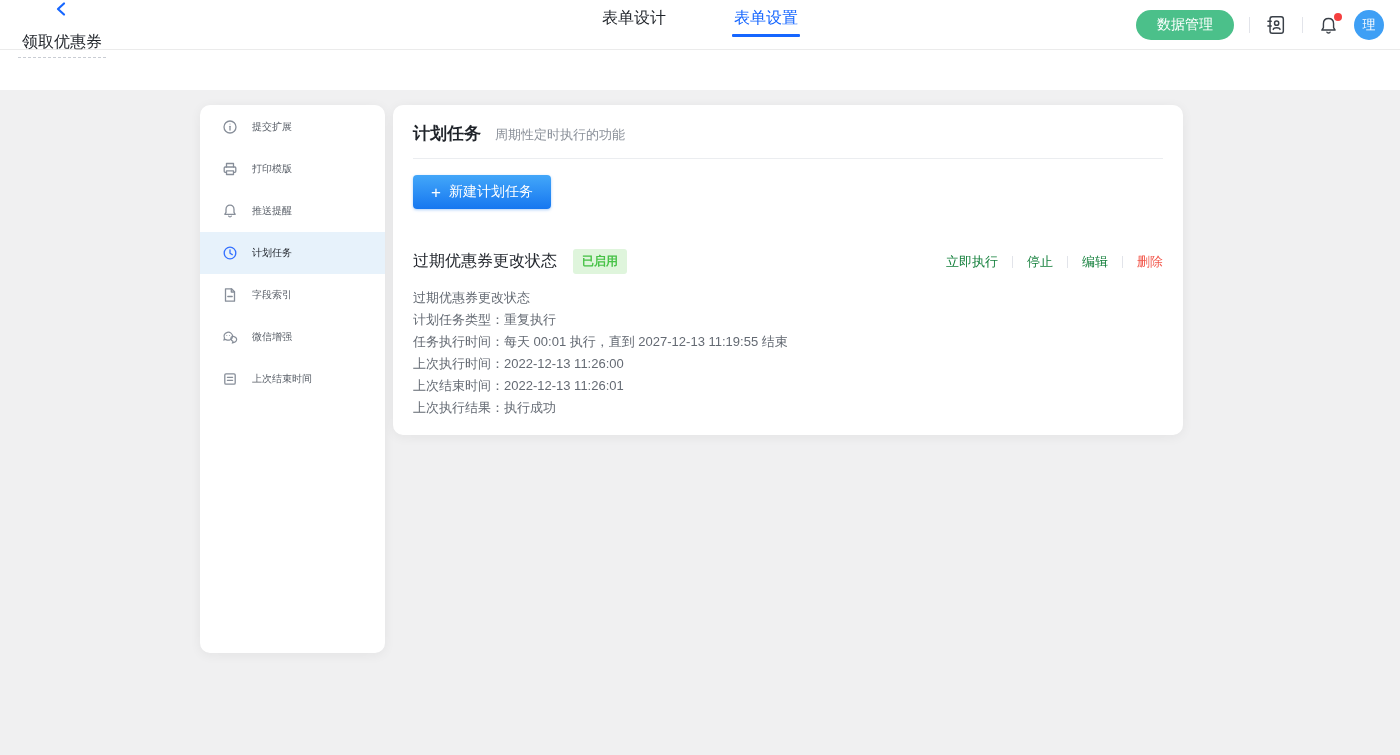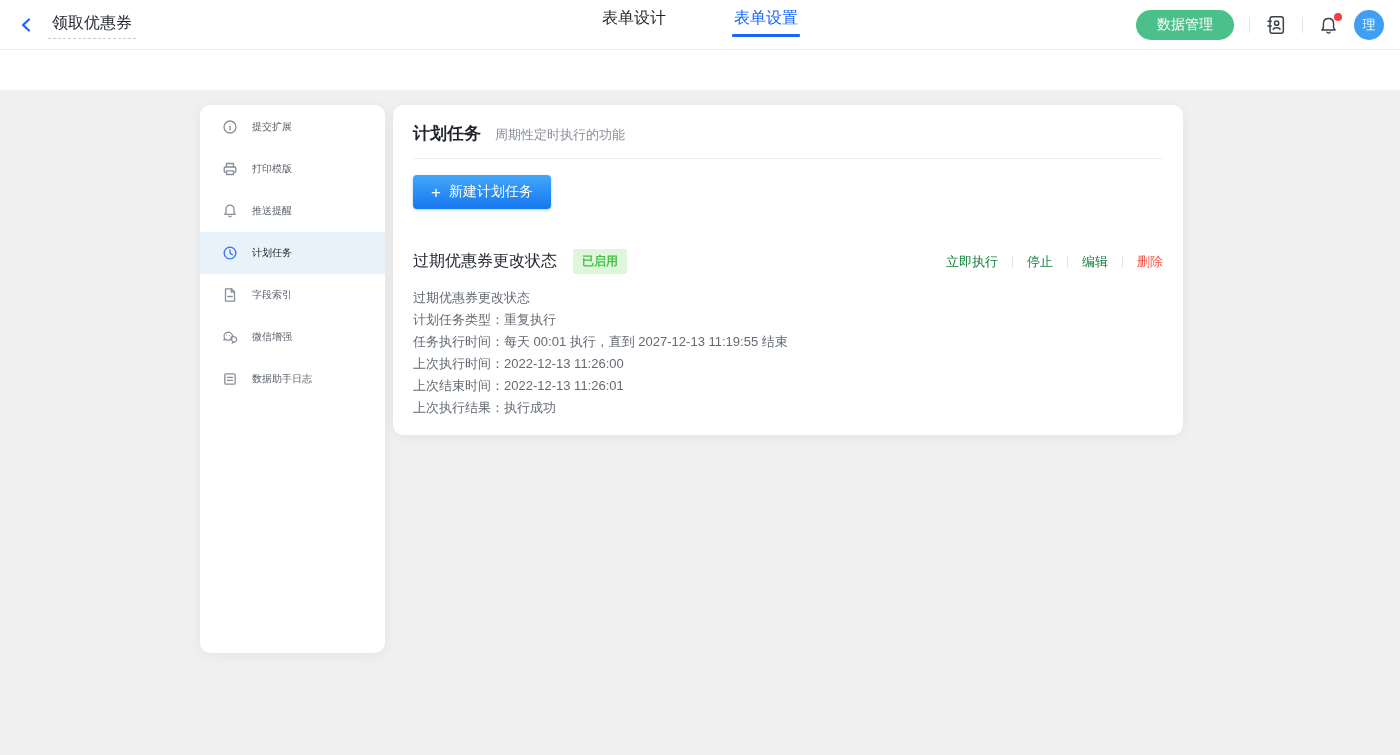--- a/index.html
+++ b/index.html
@@ -12,21 +12,21 @@
     color: #1f2329;
   }
 
   
   .topbar {
     position: absolute; top: 0; left: 0; right: 0; height: 50px;
     background: #fff; border-bottom: 1px solid #ebebeb; z-index: 5;
   }
   .topbar-left {
     position: absolute; left: 18px; top: 0; height: 50px;
-    display: flex; align-items: center; gap: 12px;
+    display: flex; align-items: center; gap: 12px; flex-direction: column;
   }
   .back-btn { display: flex; align-items: center; cursor: pointer; }
   .form-title {
     font-size: 16px; color: #1f2329;
     border-bottom: 1px dashed #c9cdd4; padding: 2px 4px 4px 4px;
   }
   .topbar-tabs {
     position: absolute; left: 50%; transform: translateX(-50%);
     top: 0; height: 50px; display: flex; gap: 64px;
   }
@@ -232,21 +232,21 @@
       <span>微信增强</span>
     </div>
     <div class="side-item">
       <span class="s-icon">
         <svg width="16" height="16" viewBox="0 0 16 16" fill="none" stroke="#878e99" stroke-width="1.3" stroke-linecap="round" stroke-linejoin="round">
           <rect x="2.8" y="2.8" width="10.4" height="10.4" rx="1.2"></rect>
             <path d="M5.4 6.3h5.2"></path>
             <path d="M5.4 9.3h5.2"></path>
         </svg>
       </span>
-      <span>数据助手日志</span>
+      <span>上次结束时间</span>
     </div>
   </div>
 
   <div class="main-card">
     <div class="main-head">
       <span class="main-title">计划任务</span>
       <span class="main-subtitle">周期性定时执行的功能</span>
     </div>
 
     <button class="new-task-btn">

